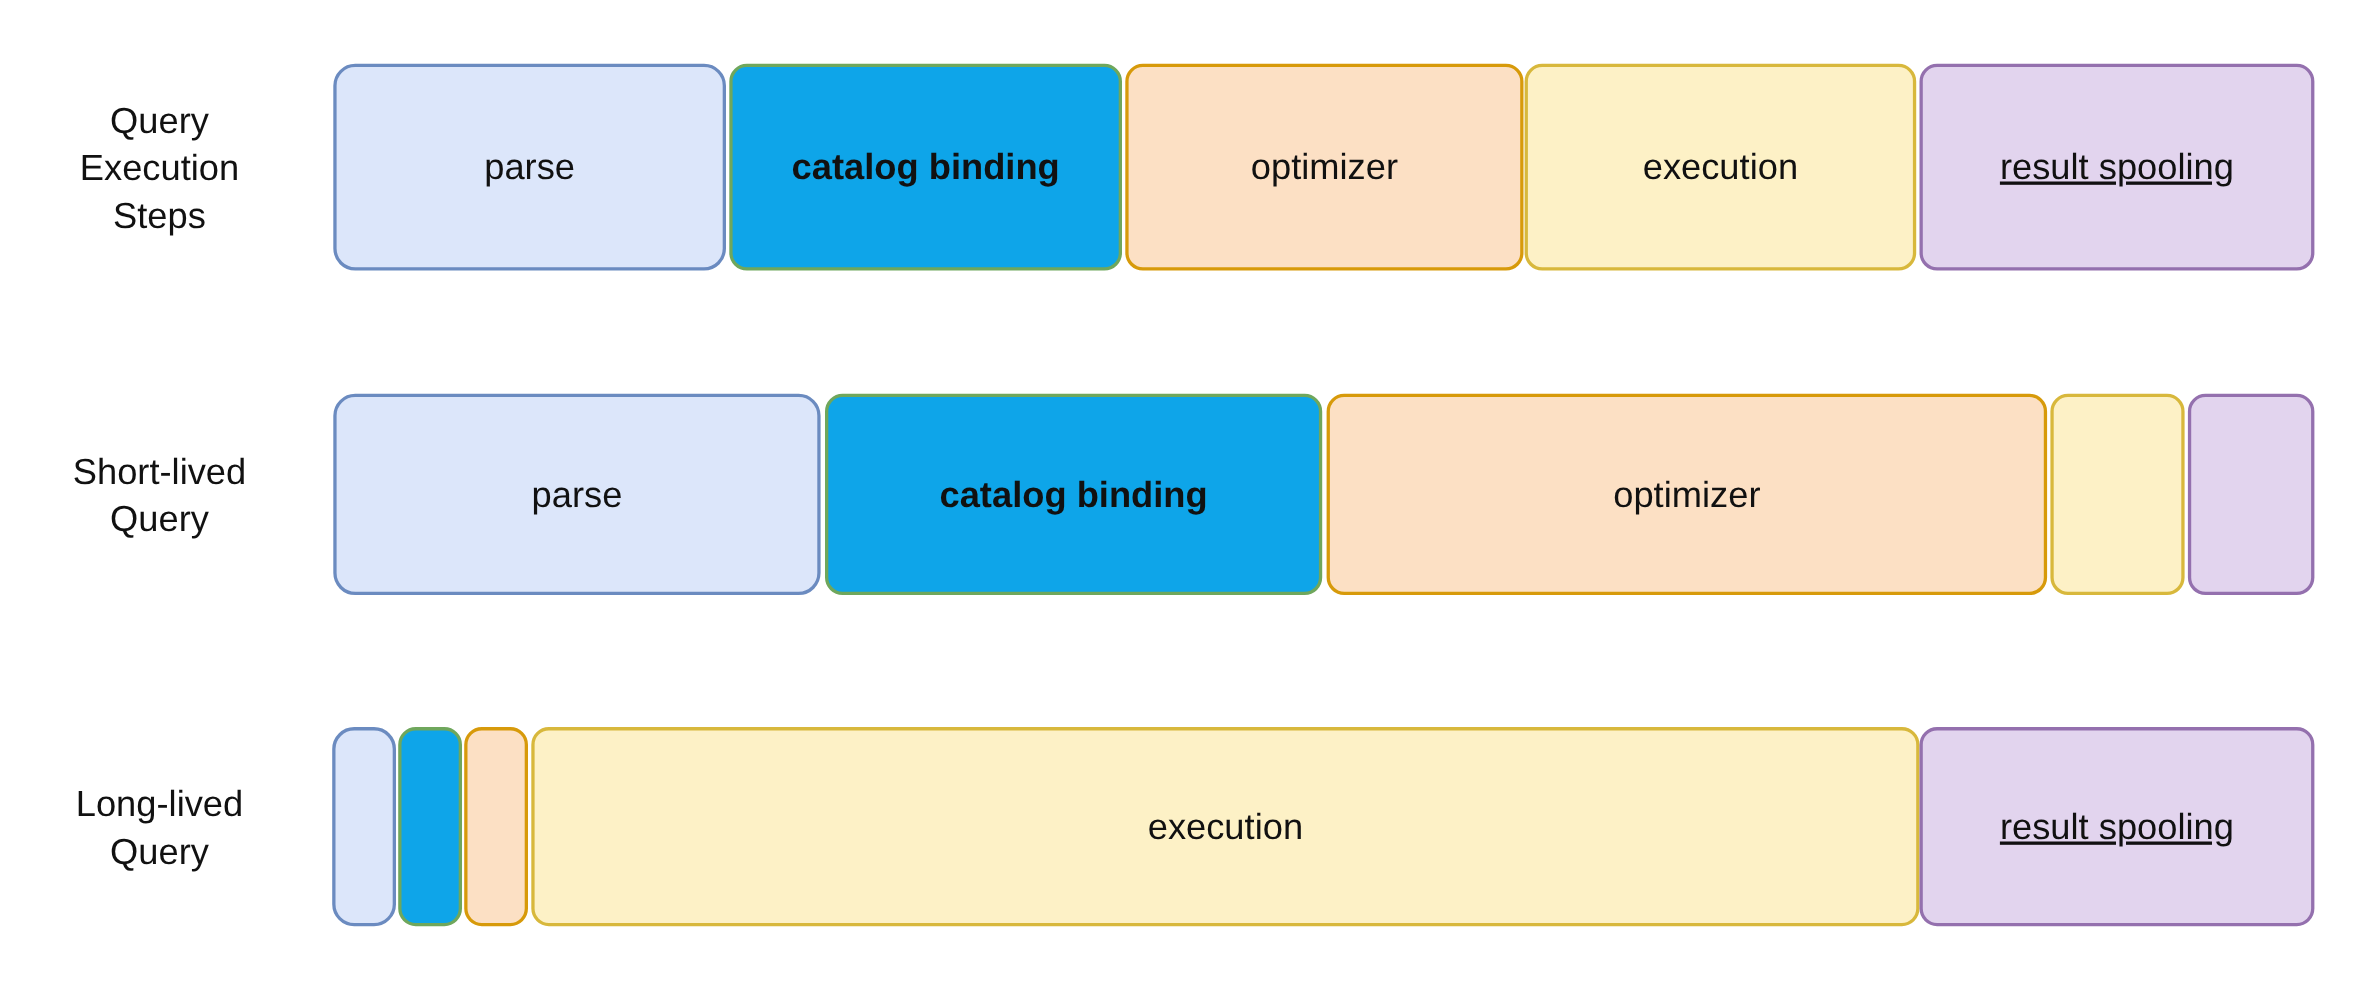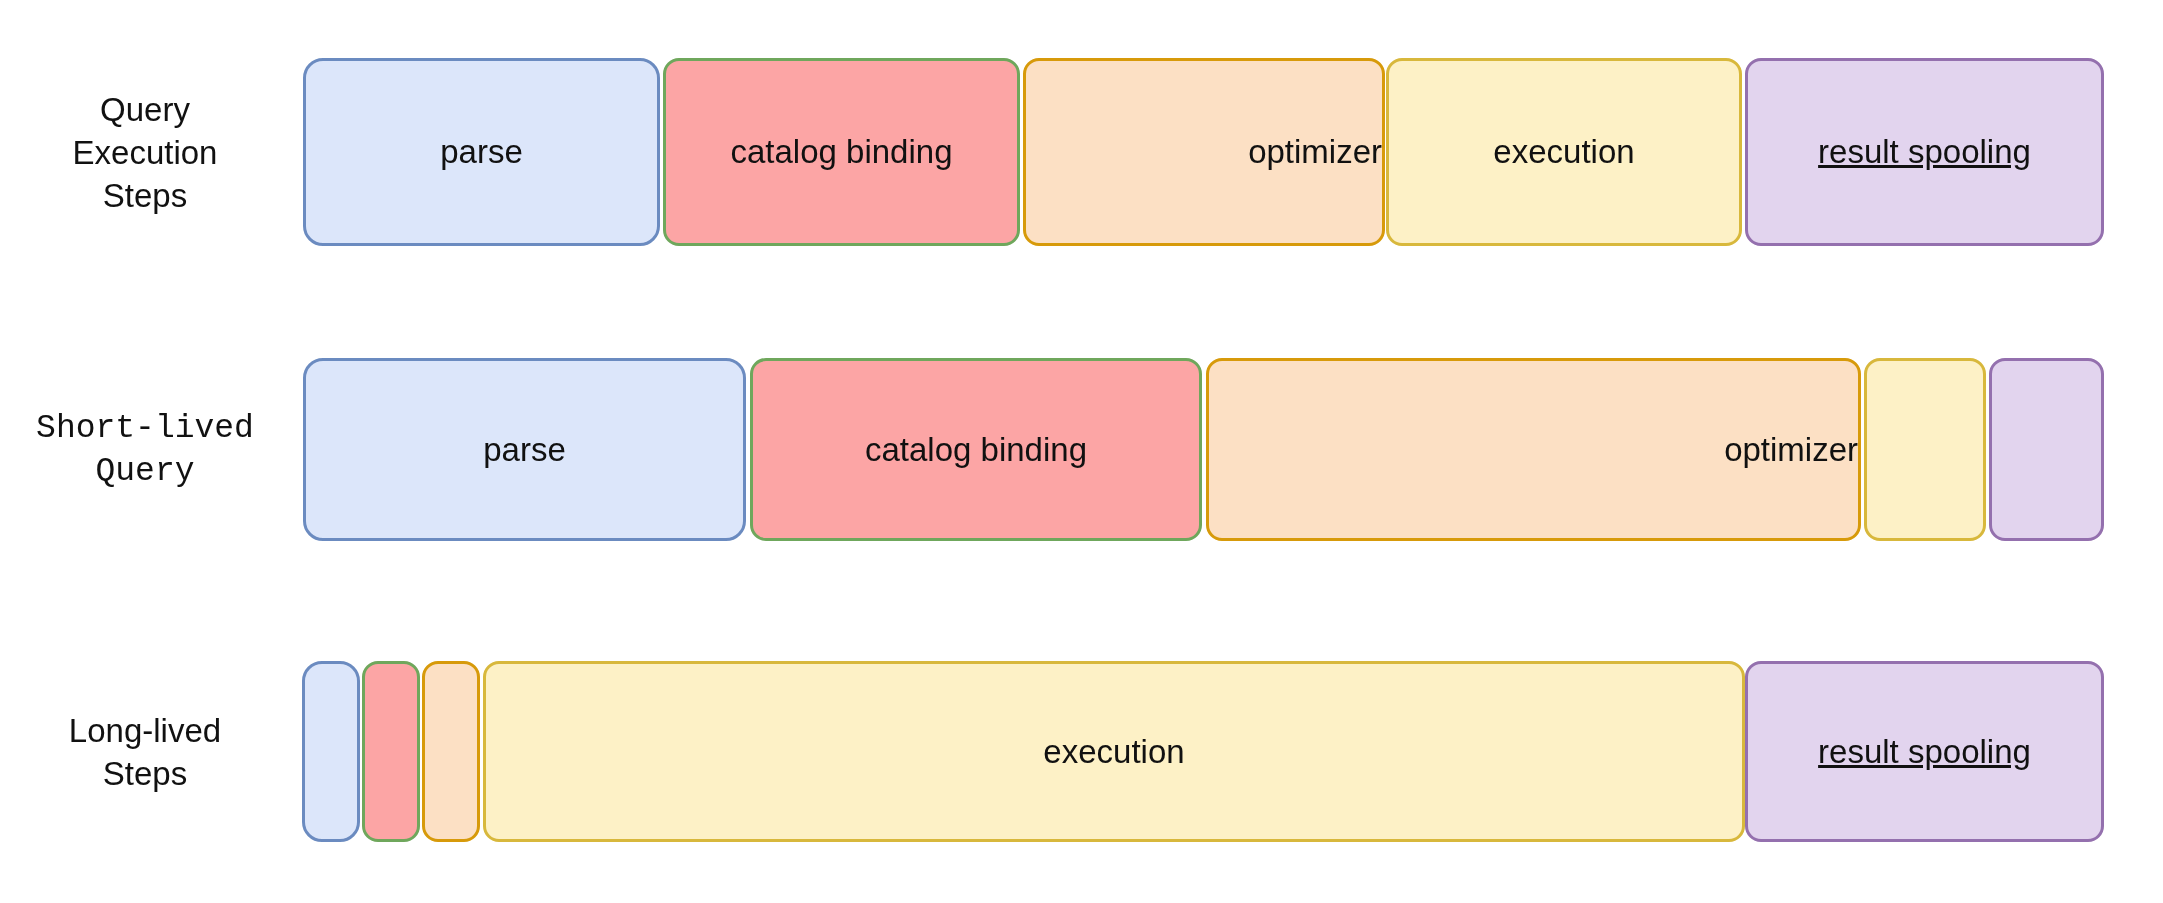--- a/index.html
+++ b/index.html
@@ -45,22 +45,22 @@
     justify-content: center;
     font-size: 33px;
     color: #111111;
   }
   .bar .bar-text {
     pointer-events: none;
     white-space: nowrap;
   }
   
   .c-blue   { background: #dce6fa; border-color: #6b8bc0; border-radius: 20px; }
-  .c-green  { background: #fca5a5; border-color: #6fa75c; }
-  .c-orange { background: #fce0c4; border-color: #d79a0a; justify-content: flex-end; }
+  .c-green  { background: #0ea5e9; border-color: #6fa75c; font-weight: bold; }
+  .c-orange { background: #fce0c4; border-color: #d79a0a; }
   .c-yellow { background: #fdf1c6; border-color: #d8b83c; }
   .c-purple { background: #e2d4ee; border-color: #9470ae; text-decoration: underline; }
 </style>
 </head>
 <body>
 
 <div id="canvas" style="width: 2163px; height: 903px;">
     <div class="row" style="top: 58px; height: 188px;">
       <div class="row-label" style="top: 29.5px;">Query
 Execution
@@ -75,41 +75,41 @@
         <span class="bar-text">optimizer</span>
       </div>
       <div class="bar c-yellow" style="left: 1386px; width: 356px; top: 0px; height: 188px;">
         <span class="bar-text">execution</span>
       </div>
       <div class="bar c-purple" style="left: 1745px; width: 359px; top: 0px; height: 188px;">
         <span class="bar-text">result spooling</span>
       </div>
     </div>
     <div class="row" style="top: 358px; height: 183px;">
-      <div class="row-label" style="top: 48.5px; font-family: Liberation Mono, monospace;">Short-lived
+      <div class="row-label" style="top: 48.5px;">Short-lived
 Query</div>
       <div class="bar c-blue" style="left: 303px; width: 443px; top: 0px; height: 183px;">
         <span class="bar-text">parse</span>
       </div>
       <div class="bar c-green" style="left: 750px; width: 452px; top: 0px; height: 183px;">
         <span class="bar-text">catalog binding</span>
       </div>
       <div class="bar c-orange" style="left: 1206px; width: 655px; top: 0px; height: 183px;">
         <span class="bar-text">optimizer</span>
       </div>
       <div class="bar c-yellow" style="left: 1864px; width: 122px; top: 0px; height: 183px;">
         <span class="bar-text"></span>
       </div>
       <div class="bar c-purple" style="left: 1989px; width: 115px; top: 0px; height: 183px;">
         <span class="bar-text"></span>
       </div>
     </div>
     <div class="row" style="top: 661px; height: 181px;">
       <div class="row-label" style="top: 47.5px;">Long-lived
-Steps</div>
+Query</div>
       <div class="bar c-blue" style="left: 302px; width: 58px; top: 0px; height: 181px;">
         <span class="bar-text"></span>
       </div>
       <div class="bar c-green" style="left: 362px; width: 58px; top: 0px; height: 181px;">
         <span class="bar-text"></span>
       </div>
       <div class="bar c-orange" style="left: 422px; width: 58px; top: 0px; height: 181px;">
         <span class="bar-text"></span>
       </div>
       <div class="bar c-yellow" style="left: 483px; width: 1262px; top: 0px; height: 181px;">

